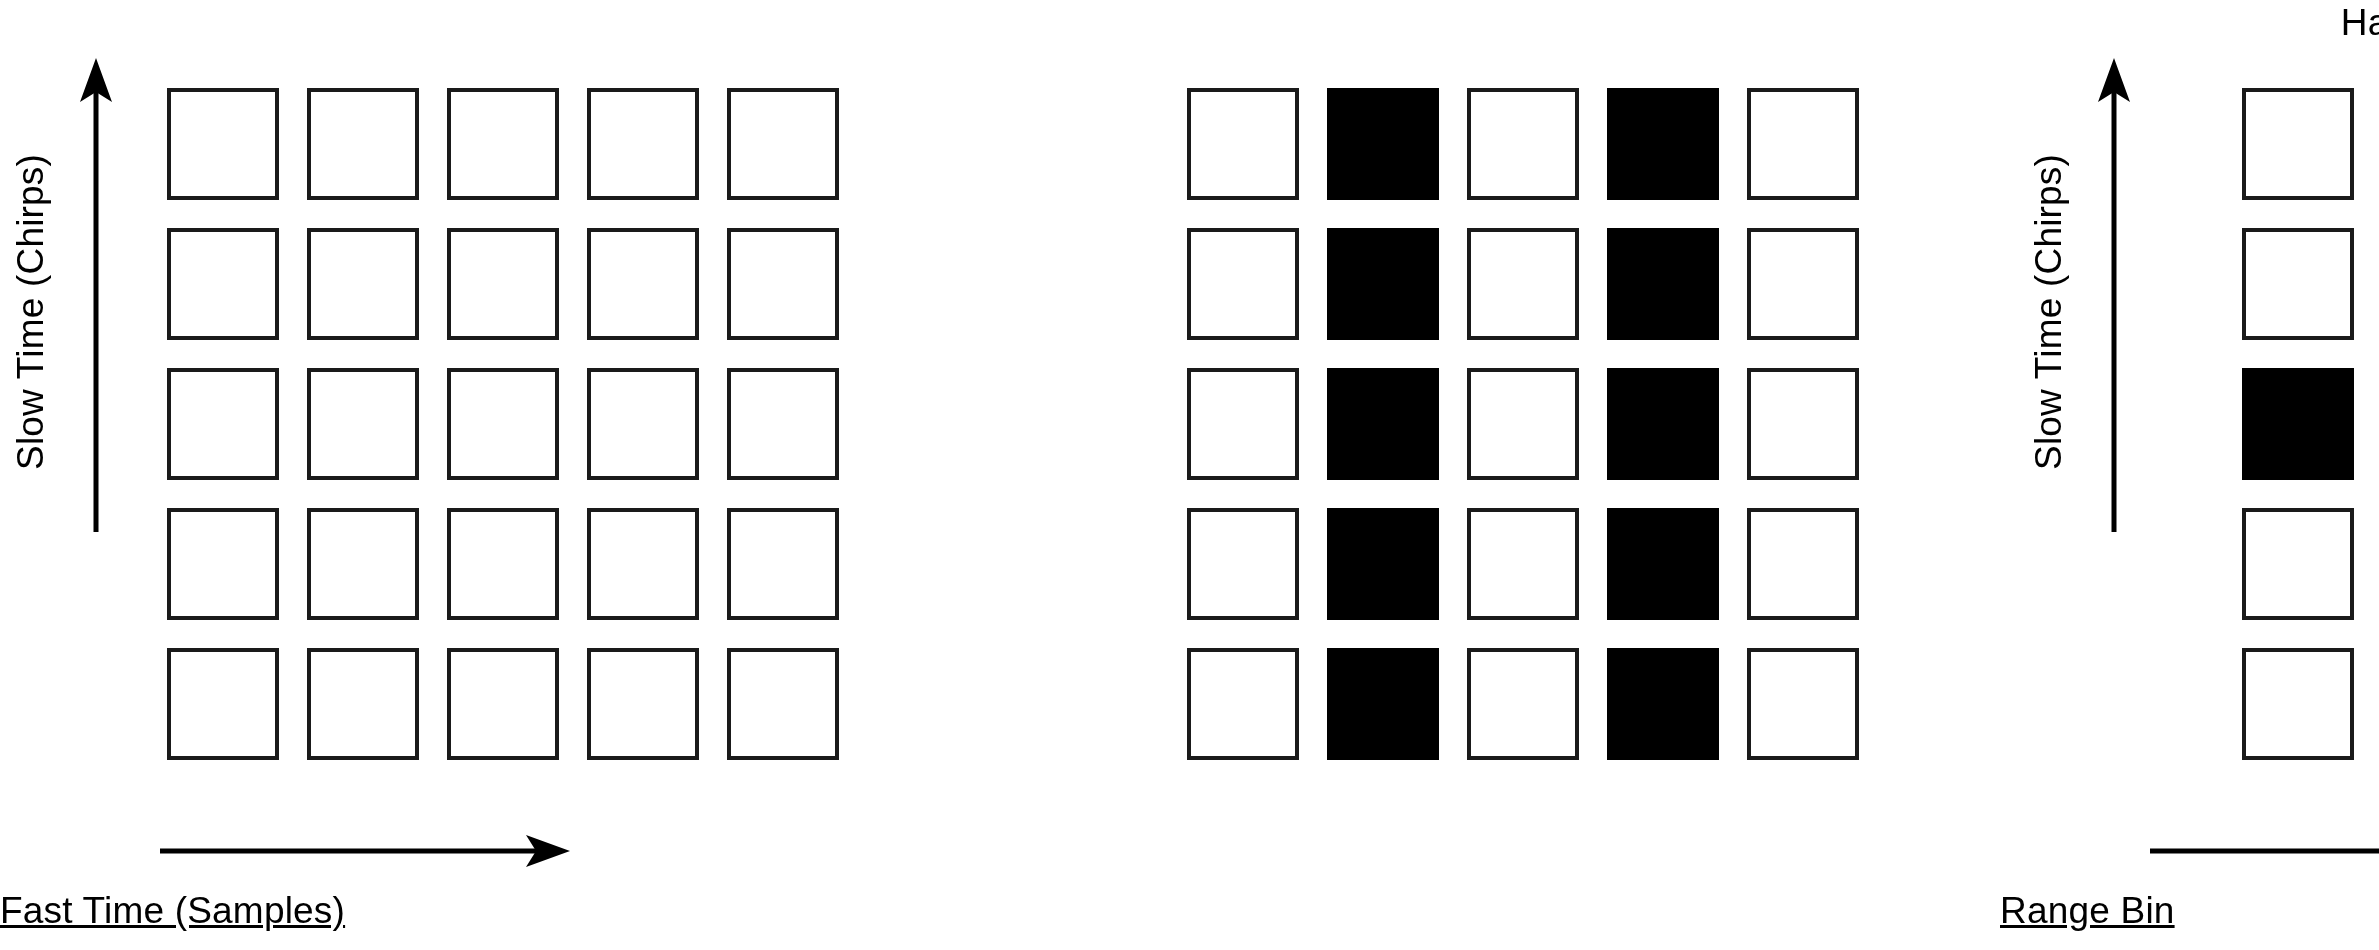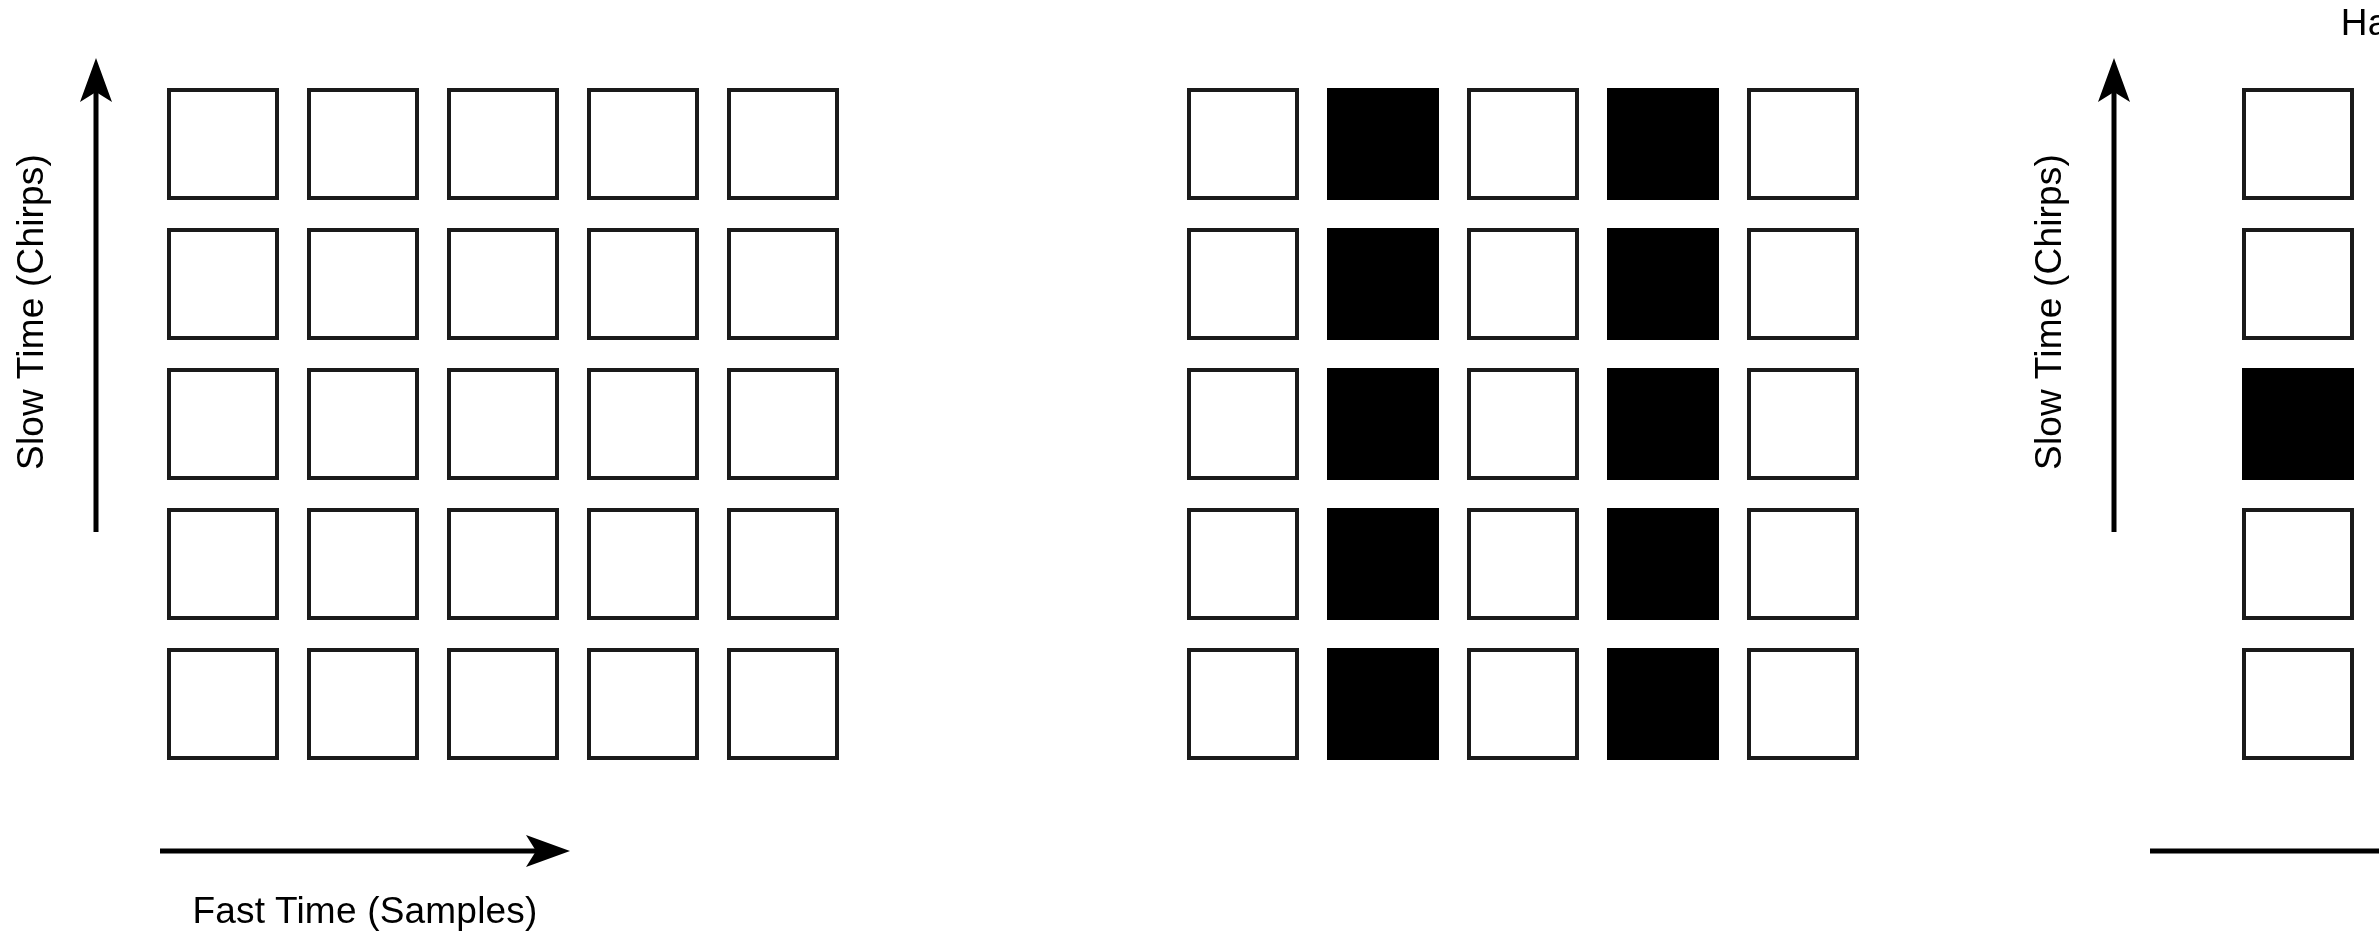--- a/index.html
+++ b/index.html
@@ -80,22 +80,23 @@
     font-size: 37px;
     white-space: nowrap;
     transform-origin: 0 0;
     transform: rotate(-90deg);
     letter-spacing: 0.2px;
   }
   .axis-label-h {
     position: absolute;
     font-size: 37px;
     white-space: nowrap;
-    text-align: center;
+    text-align: left;
     letter-spacing: 0.2px;
+    text-decoration: underline;
   }
   .col-label {
     position: absolute;
     font-size: 37px;
     white-space: nowrap;
     text-align: center;
     letter-spacing: 0.2px;
   }
 
   #label-v-raw      { left: 10px;   top: 470px; }

